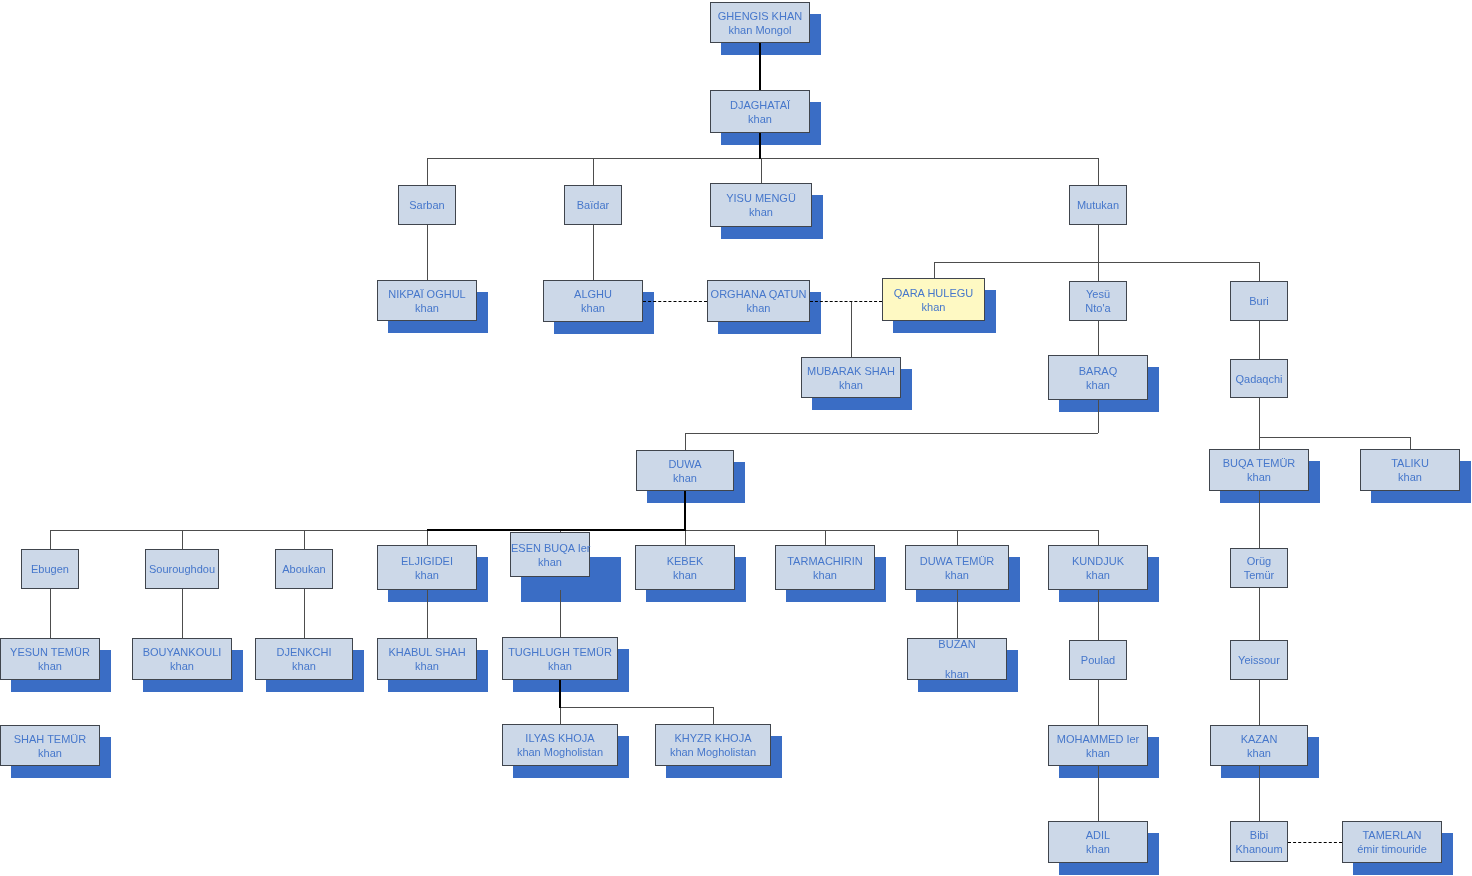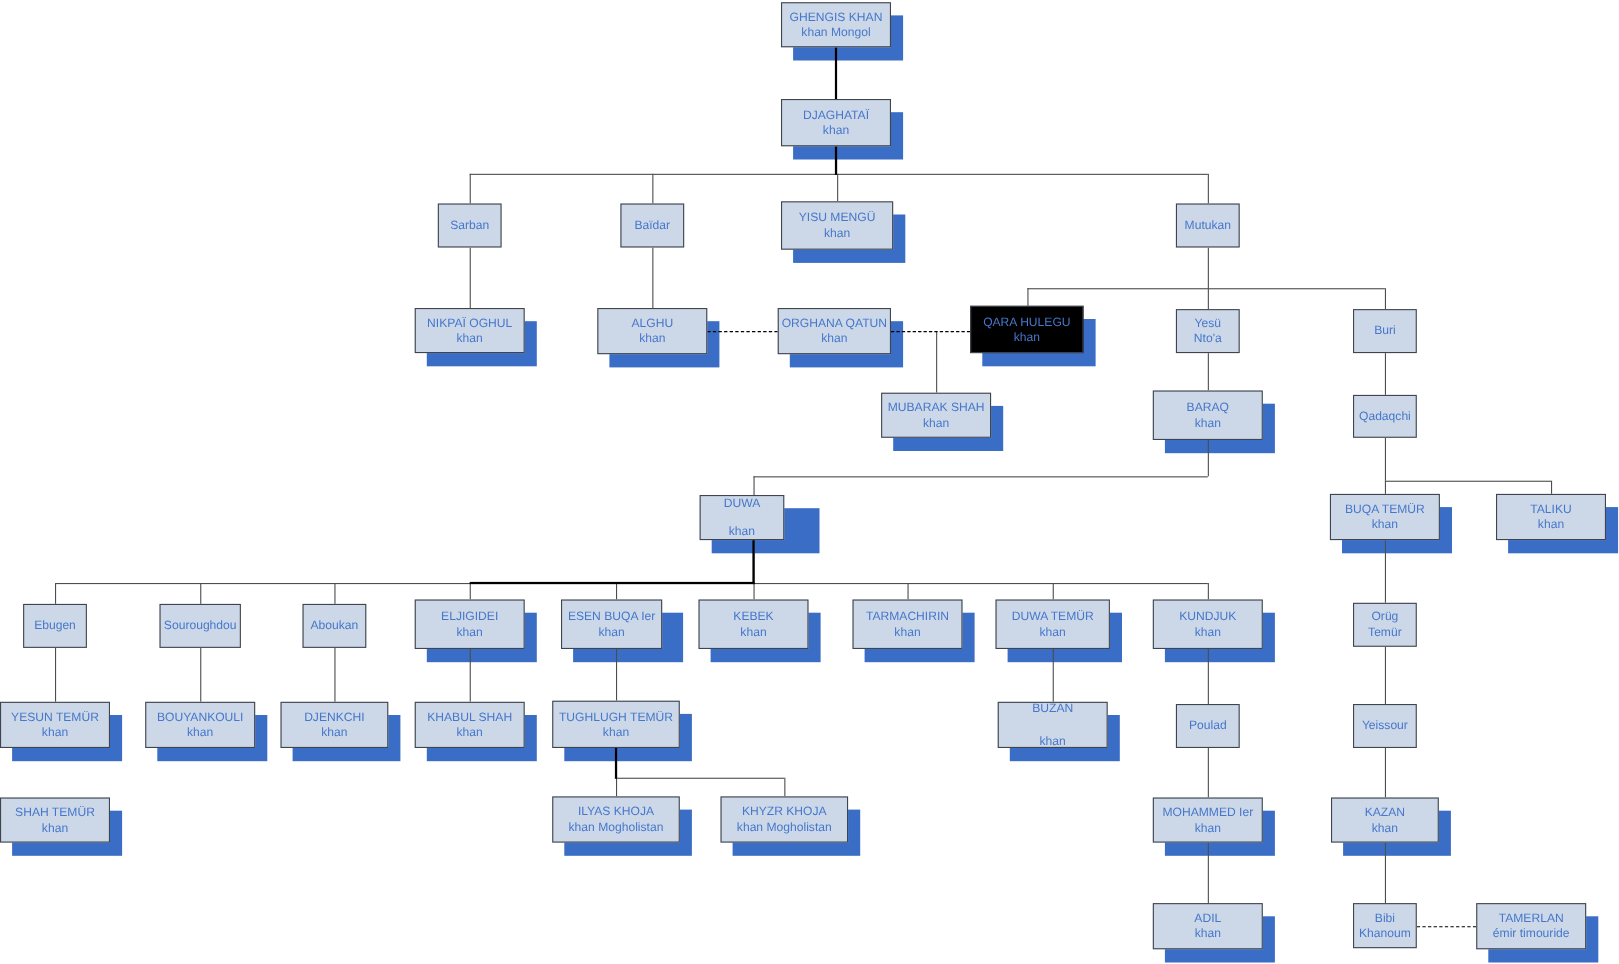--- a/index.html
+++ b/index.html
@@ -139,21 +139,21 @@
       <div class="t2">khan</div>
     </div>
     <div class="node" style="left: 543px; top: 280px; width: 100px; height: 42px; background: rgb(204, 216, 232); border-color: rgb(64, 69, 77); color: rgb(70, 119, 203); text-align: center;">
       <div class="t1">ALGHU</div>
       <div class="t2">khan</div>
     </div>
     <div class="node" style="left: 707px; top: 280px; width: 103px; height: 42px; background: rgb(204, 216, 232); border-color: rgb(64, 69, 77); color: rgb(70, 119, 203);">
       <div class="t1">ORGHANA QATUN</div>
       <div class="t2">khan</div>
     </div>
-    <div class="node" style="left: 882px; top: 278px; width: 103px; height: 43px; background: #000000; border-color: rgb(64, 69, 77); color: rgb(70, 119, 203);">
+    <div class="node" style="left: 882px; top: 278px; width: 103px; height: 43px; background: #fef9c3; border-color: rgb(64, 69, 77); color: rgb(70, 119, 203);">
       <div class="t1">QARA HULEGU</div>
       <div class="t2">khan</div>
     </div>
     <div class="node" style="left: 1069px; top: 281px; width: 58px; height: 40px; background: rgb(204, 216, 232); border-color: rgb(64, 69, 77); color: rgb(70, 119, 203);">
       <div class="t1">Yesü</div>
       <div class="t2">Nto'a</div>
     </div>
     <div class="node" style="left: 1230px; top: 281px; width: 58px; height: 40px; background: rgb(204, 216, 232); border-color: rgb(64, 69, 77); color: rgb(70, 119, 203);">
       <div class="t1">Buri</div>
     </div>
@@ -161,21 +161,21 @@
       <div class="t1">MUBARAK SHAH</div>
       <div class="t2">khan</div>
     </div>
     <div class="node" style="left: 1048px; top: 355px; width: 100px; height: 45px; background: rgb(204, 216, 232); border-color: rgb(64, 69, 77); color: rgb(70, 119, 203);">
       <div class="t1">BARAQ</div>
       <div class="t2">khan</div>
     </div>
     <div class="node" style="left: 1230px; top: 359px; width: 58px; height: 39px; background: rgb(204, 216, 232); border-color: rgb(64, 69, 77); color: rgb(70, 119, 203);">
       <div class="t1">Qadaqchi</div>
     </div>
-    <div class="node" style="left: 636px; top: 450px; width: 77px; height: 41px; background: rgb(204, 216, 232); border-color: rgb(64, 69, 77); color: rgb(70, 119, 203); justify-content: space-between;">
+    <div class="node" style="left: 636px; top: 450px; width: 98px; height: 41px; background: rgb(204, 216, 232); border-color: rgb(64, 69, 77); color: rgb(70, 119, 203);">
       <div class="t1">DUWA</div>
       <div class="t2">khan</div>
     </div>
     <div class="node" style="left: 1209px; top: 449px; width: 100px; height: 42px; background: rgb(204, 216, 232); border-color: rgb(64, 69, 77); color: rgb(70, 119, 203);">
       <div class="t1">BUQA TEMÜR</div>
       <div class="t2">khan</div>
     </div>
     <div class="node" style="left: 1360px; top: 449px; width: 100px; height: 42px; background: rgb(204, 216, 232); border-color: rgb(64, 69, 77); color: rgb(70, 119, 203);">
       <div class="t1">TALIKU</div>
       <div class="t2">khan</div>
@@ -186,21 +186,21 @@
     <div class="node" style="left: 145px; top: 549px; width: 74px; height: 40px; background: rgb(204, 216, 232); border-color: rgb(64, 69, 77); color: rgb(70, 119, 203);">
       <div class="t1">Souroughdou</div>
     </div>
     <div class="node" style="left: 275px; top: 549px; width: 58px; height: 40px; background: rgb(204, 216, 232); border-color: rgb(64, 69, 77); color: rgb(70, 119, 203);">
       <div class="t1">Aboukan</div>
     </div>
     <div class="node" style="left: 377px; top: 545px; width: 100px; height: 45px; background: rgb(204, 216, 232); border-color: rgb(64, 69, 77); color: rgb(70, 119, 203);">
       <div class="t1">ELJIGIDEI</div>
       <div class="t2">khan</div>
     </div>
-    <div class="node" style="left: 510px; top: 545px; width: 92px; height: 45px; background: rgb(204, 216, 232); border-color: rgb(64, 69, 77); color: rgb(70, 119, 203);">
+    <div class="node" style="left: 510px; top: 532px; width: 80px; height: 45px; background: rgb(204, 216, 232); border-color: rgb(64, 69, 77); color: rgb(70, 119, 203);">
       <div class="t1">ESEN BUQA Ier</div>
       <div class="t2">khan</div>
     </div>
     <div class="node" style="left: 635px; top: 545px; width: 100px; height: 45px; background: rgb(204, 216, 232); border-color: rgb(64, 69, 77); color: rgb(70, 119, 203);">
       <div class="t1">KEBEK</div>
       <div class="t2">khan</div>
     </div>
     <div class="node" style="left: 775px; top: 545px; width: 100px; height: 45px; background: rgb(204, 216, 232); border-color: rgb(64, 69, 77); color: rgb(70, 119, 203);">
       <div class="t1">TARMACHIRIN</div>
       <div class="t2">khan</div>

